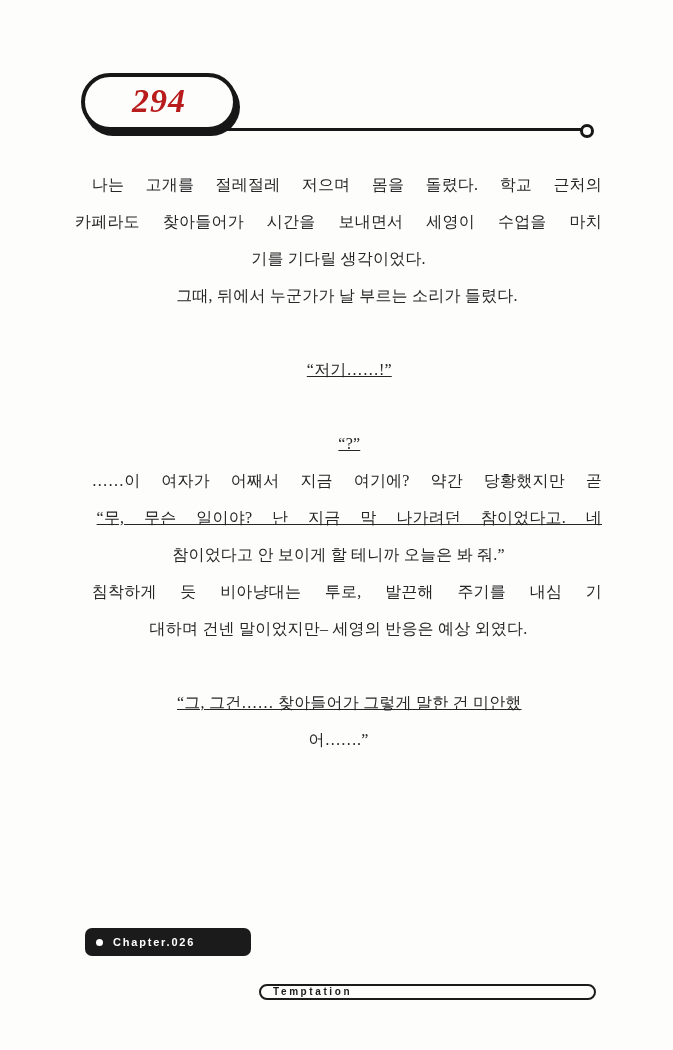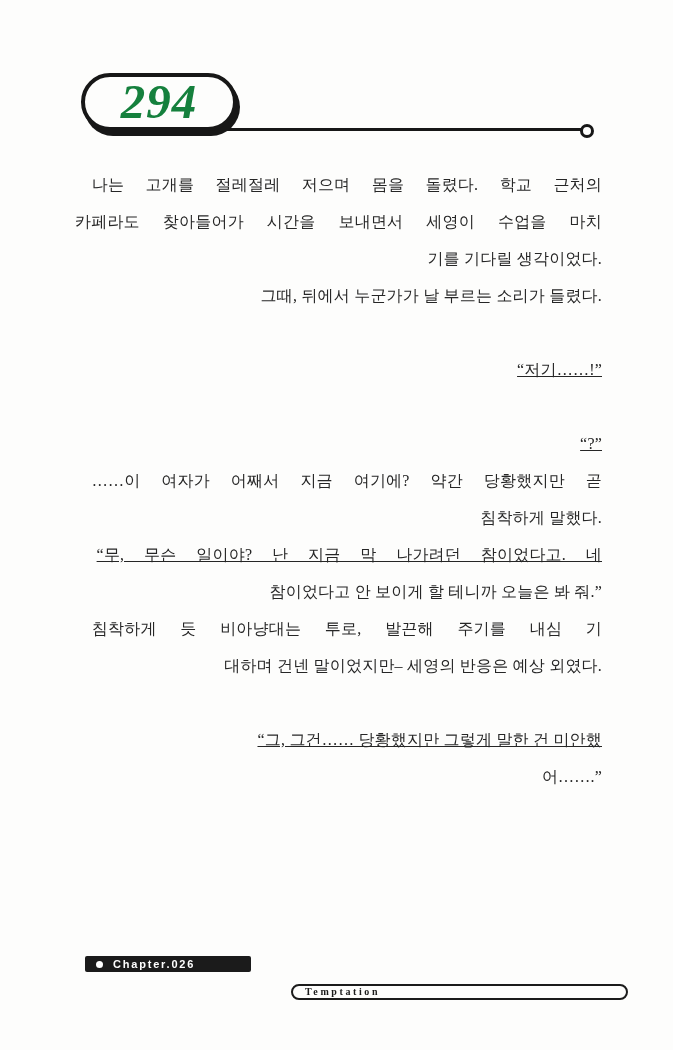--- a/index.html
+++ b/index.html
@@ -30,25 +30,25 @@
     height: 50px;
     background: #fdfdfc;
     border: 4px solid #171717;
     border-radius: 30px;
     box-shadow: 3px 5px 0 0 #171717;
     display: flex;
     align-items: center;
     justify-content: center;
   }
   .page-number-badge span {
-    font-size: 49px;
+    font-size: 34px;
     font-weight: bold;
     font-style: italic;
     letter-spacing: 1px;
-    color: #15803d;
+    color: #b91c1c;
     transform: translateY(-1px);
   }
   .header-ring {
     position: absolute;
     left: 580px;
     top: 124px;
     width: 8px;
     height: 8px;
     background: #fdfdfc;
     border: 3.5px solid #171717;
@@ -61,40 +61,40 @@
     left: 75px;
     top: 166px;
     width: 527px;
     font-size: 16px;
     letter-spacing: 0.2px;
   }
   .line {
     height: 37px;
     line-height: 37px;
     white-space: nowrap;
-    text-align: right;
+    text-align: center;
   }
   .line.full {
     white-space: normal;
     text-align: justify;
     text-align-last: justify;
   }
   .line.indent   { text-indent: 1.05em; }
   .line.dialogue { text-indent: 1.35em; text-decoration: underline; }
   .line.gap      { margin-top: 37px; }
 
   
   .footer-chapter-pill {
     position: absolute;
     left: 85px;
-    top: 956px;
+    top: 928px;
     width: 166px;
-    height: 16px;
+    height: 28px;
     background: #1b1b1b;
-    border-radius: 2px;
+    border-radius: 7px;
     display: flex;
     align-items: center;
     font-family: "Liberation Sans", "DejaVu Sans", sans-serif;
   }
   .footer-chapter-pill .dot {
     width: 7px;
     height: 7px;
     margin-left: 11px;
     background: #ffffff;
     border-radius: 50%;
@@ -112,22 +112,21 @@
     position: absolute;
     left: 259px;
     top: 984px;
     width: 333px;
     height: 12px;
     background: #fdfdfc;
     border: 2px solid #1b1b1b;
     border-radius: 9px;
     display: flex;
     align-items: center;
-    font-family: Liberation Serif, serif;
-    margin-left: 32px;
+    font-family: Liberation Sans, sans-serif;
   }
   .footer-title-pill .label {
     margin-left: 12px;
     font-size: 10px;
     font-weight: 600;
     letter-spacing: 2.6px;
     color: #1b1b1b;
     line-height: 12px;
   }
 </style>
@@ -145,26 +144,25 @@
   </div>
 
   <div class="body-text">
       <div class="line indent full">나는 고개를 절레절레 저으며 몸을 돌렸다. 학교 근처의</div>
       <div class="line full">카페라도 찾아들어가 시간을 보내면서 세영이 수업을 마치</div>
       <div class="line">기를 기다릴 생각이었다.</div>
       <div class="line indent">그때, 뒤에서 누군가가 날 부르는 소리가 들렸다.</div>
       <div class="line dialogue gap">“저기……!”</div>
       <div class="line dialogue gap">“?”</div>
       <div class="line indent full">……이 여자가 어째서 지금 여기에? 약간 당황했지만 곧</div>
-      <div class="line">침착하게 말했다.</div>
       <div class="line dialogue full">“무, 무슨 일이야? 난 지금 막 나가려던 참이었다고. 네</div>
       <div class="line">참이었다고 안 보이게 할 테니까 오늘은 봐 줘.”</div>
       <div class="line indent full">침착하게 듯 비아냥대는 투로, 발끈해 주기를 내심 기</div>
       <div class="line">대하며 건넨 말이었지만– 세영의 반응은 예상 외였다.</div>
-      <div class="line dialogue gap">“그, 그건…… 당황했지만 그렇게 말한 건 미안했</div>
+      <div class="line dialogue gap">“그, 그건…… 찾아들어가 그렇게 말한 건 미안했</div>
       <div class="line">어…….”</div>
     </div>
 
   <div class="footer">
     <div class="footer-chapter-pill">
       <span class="dot"></span>
       <span class="label">Chapter.026</span>
     </div>
     <div class="footer-title-pill">
       <span class="label">Temptation</span>

